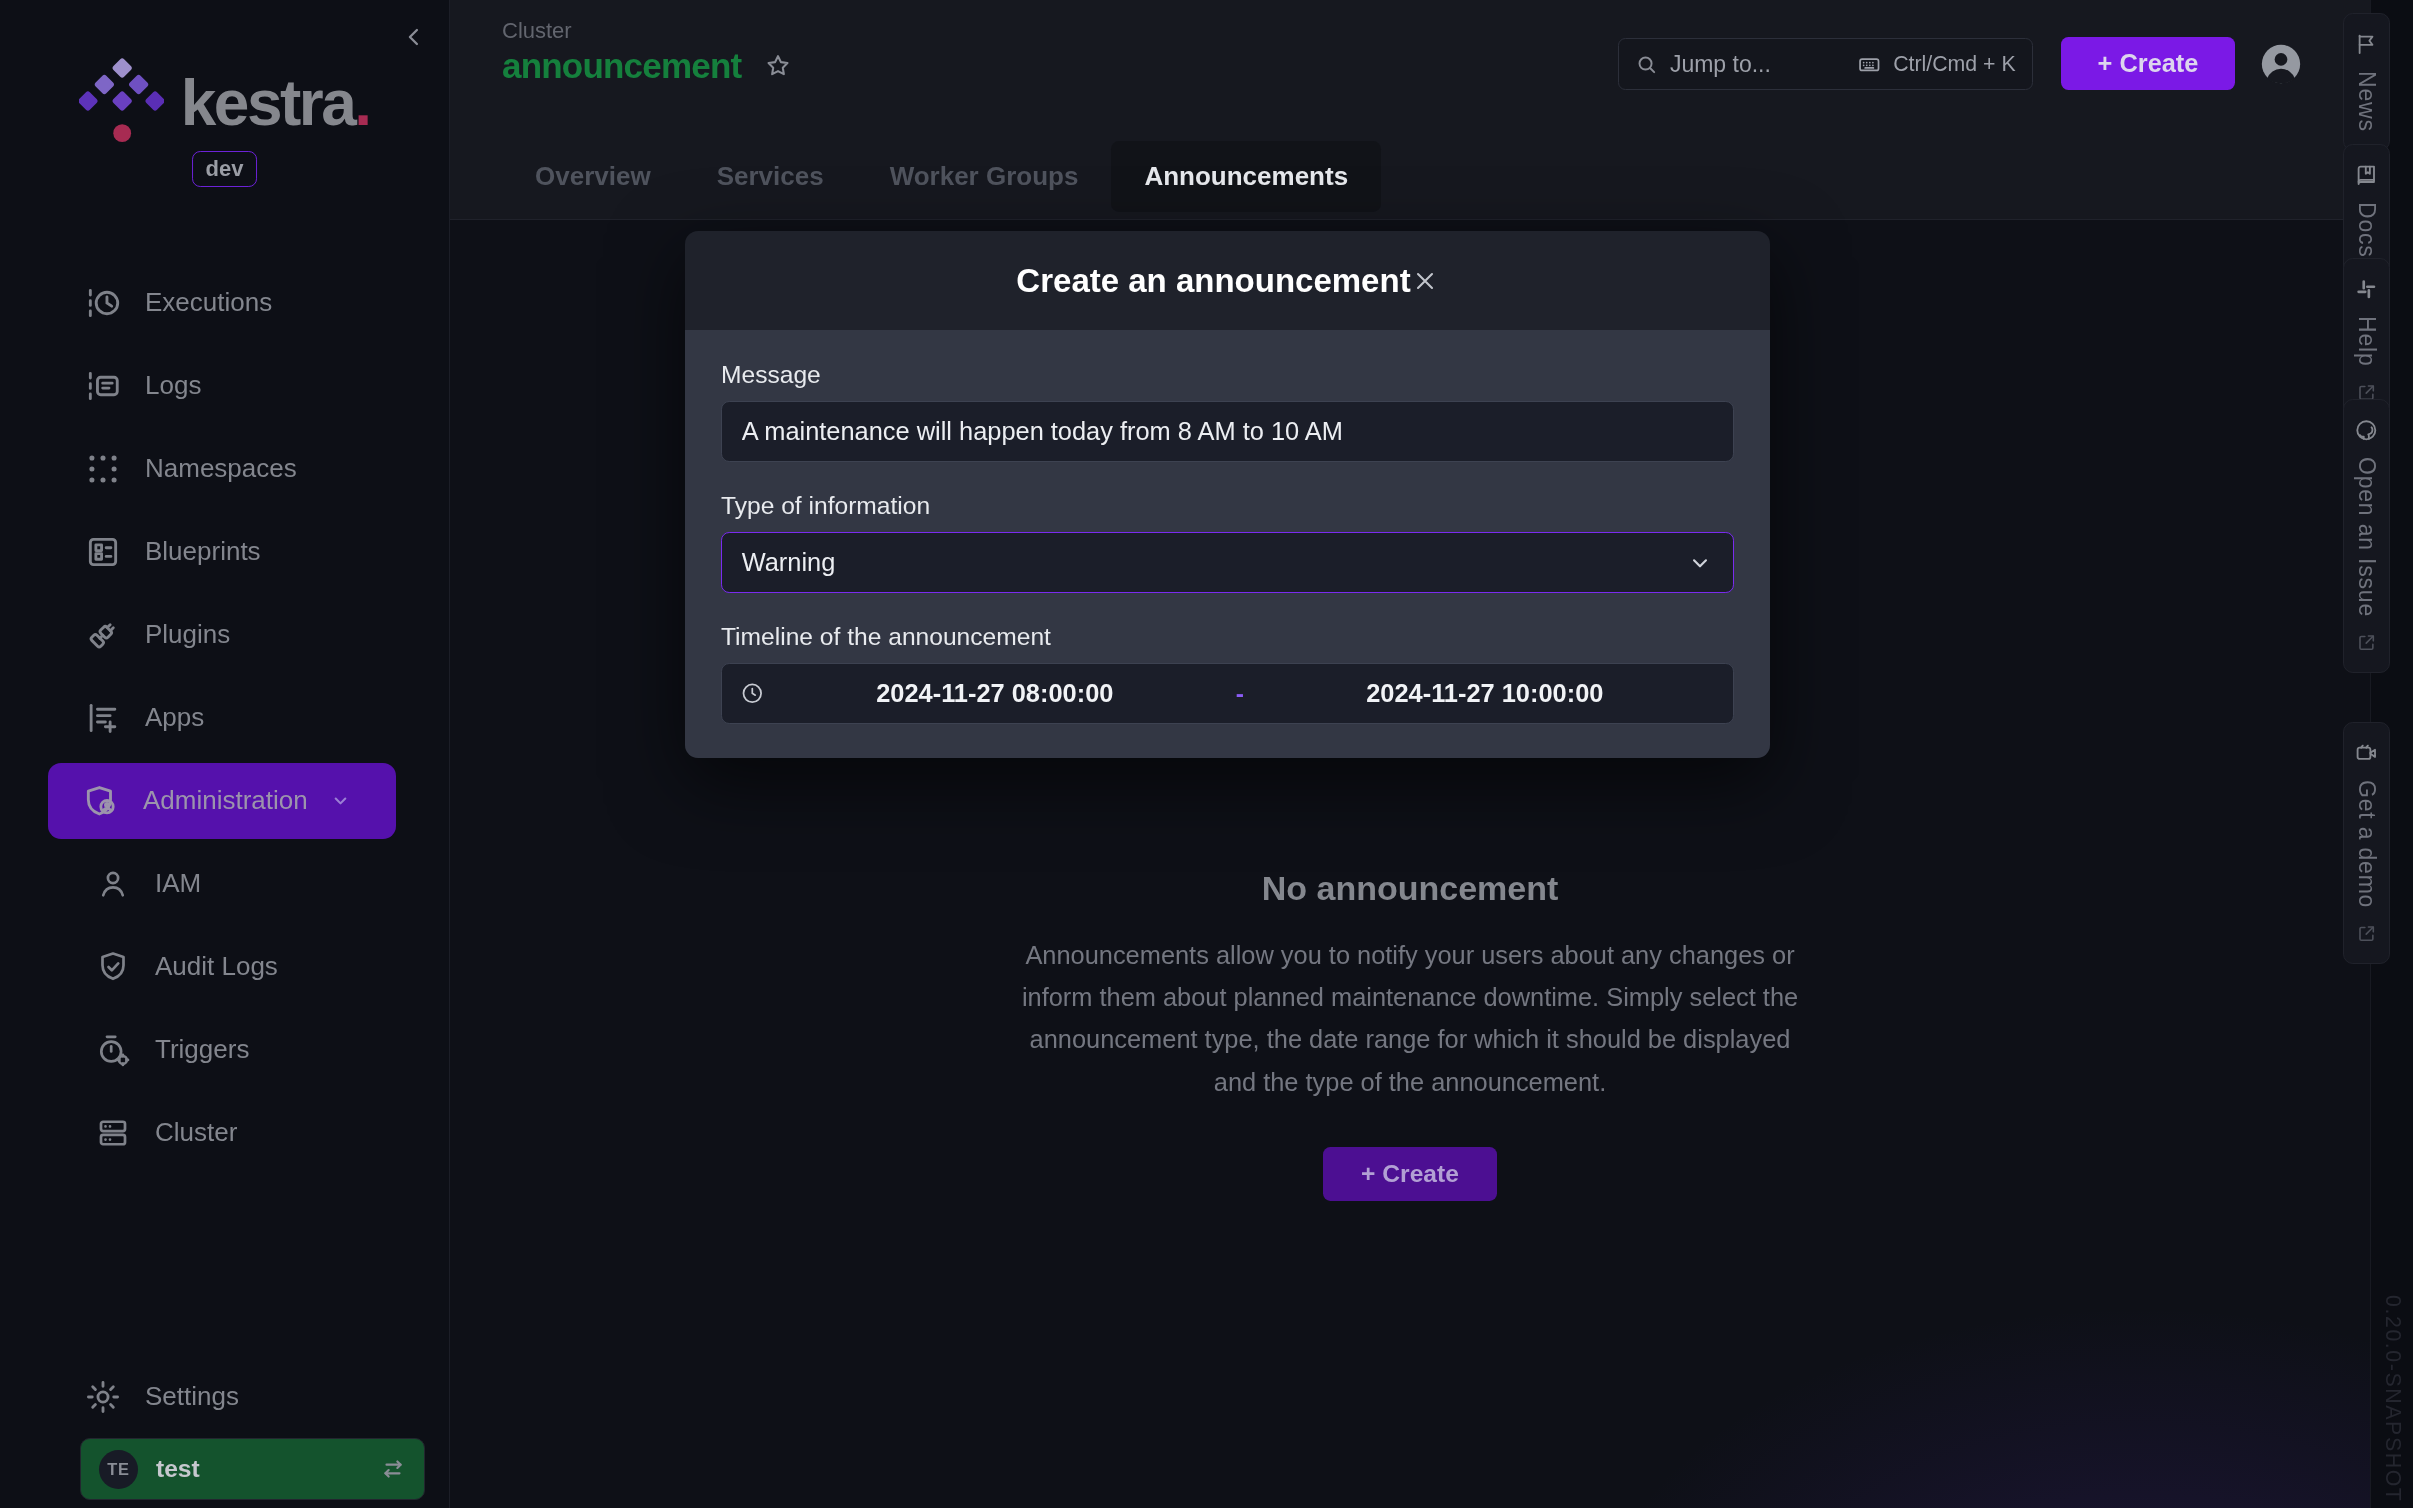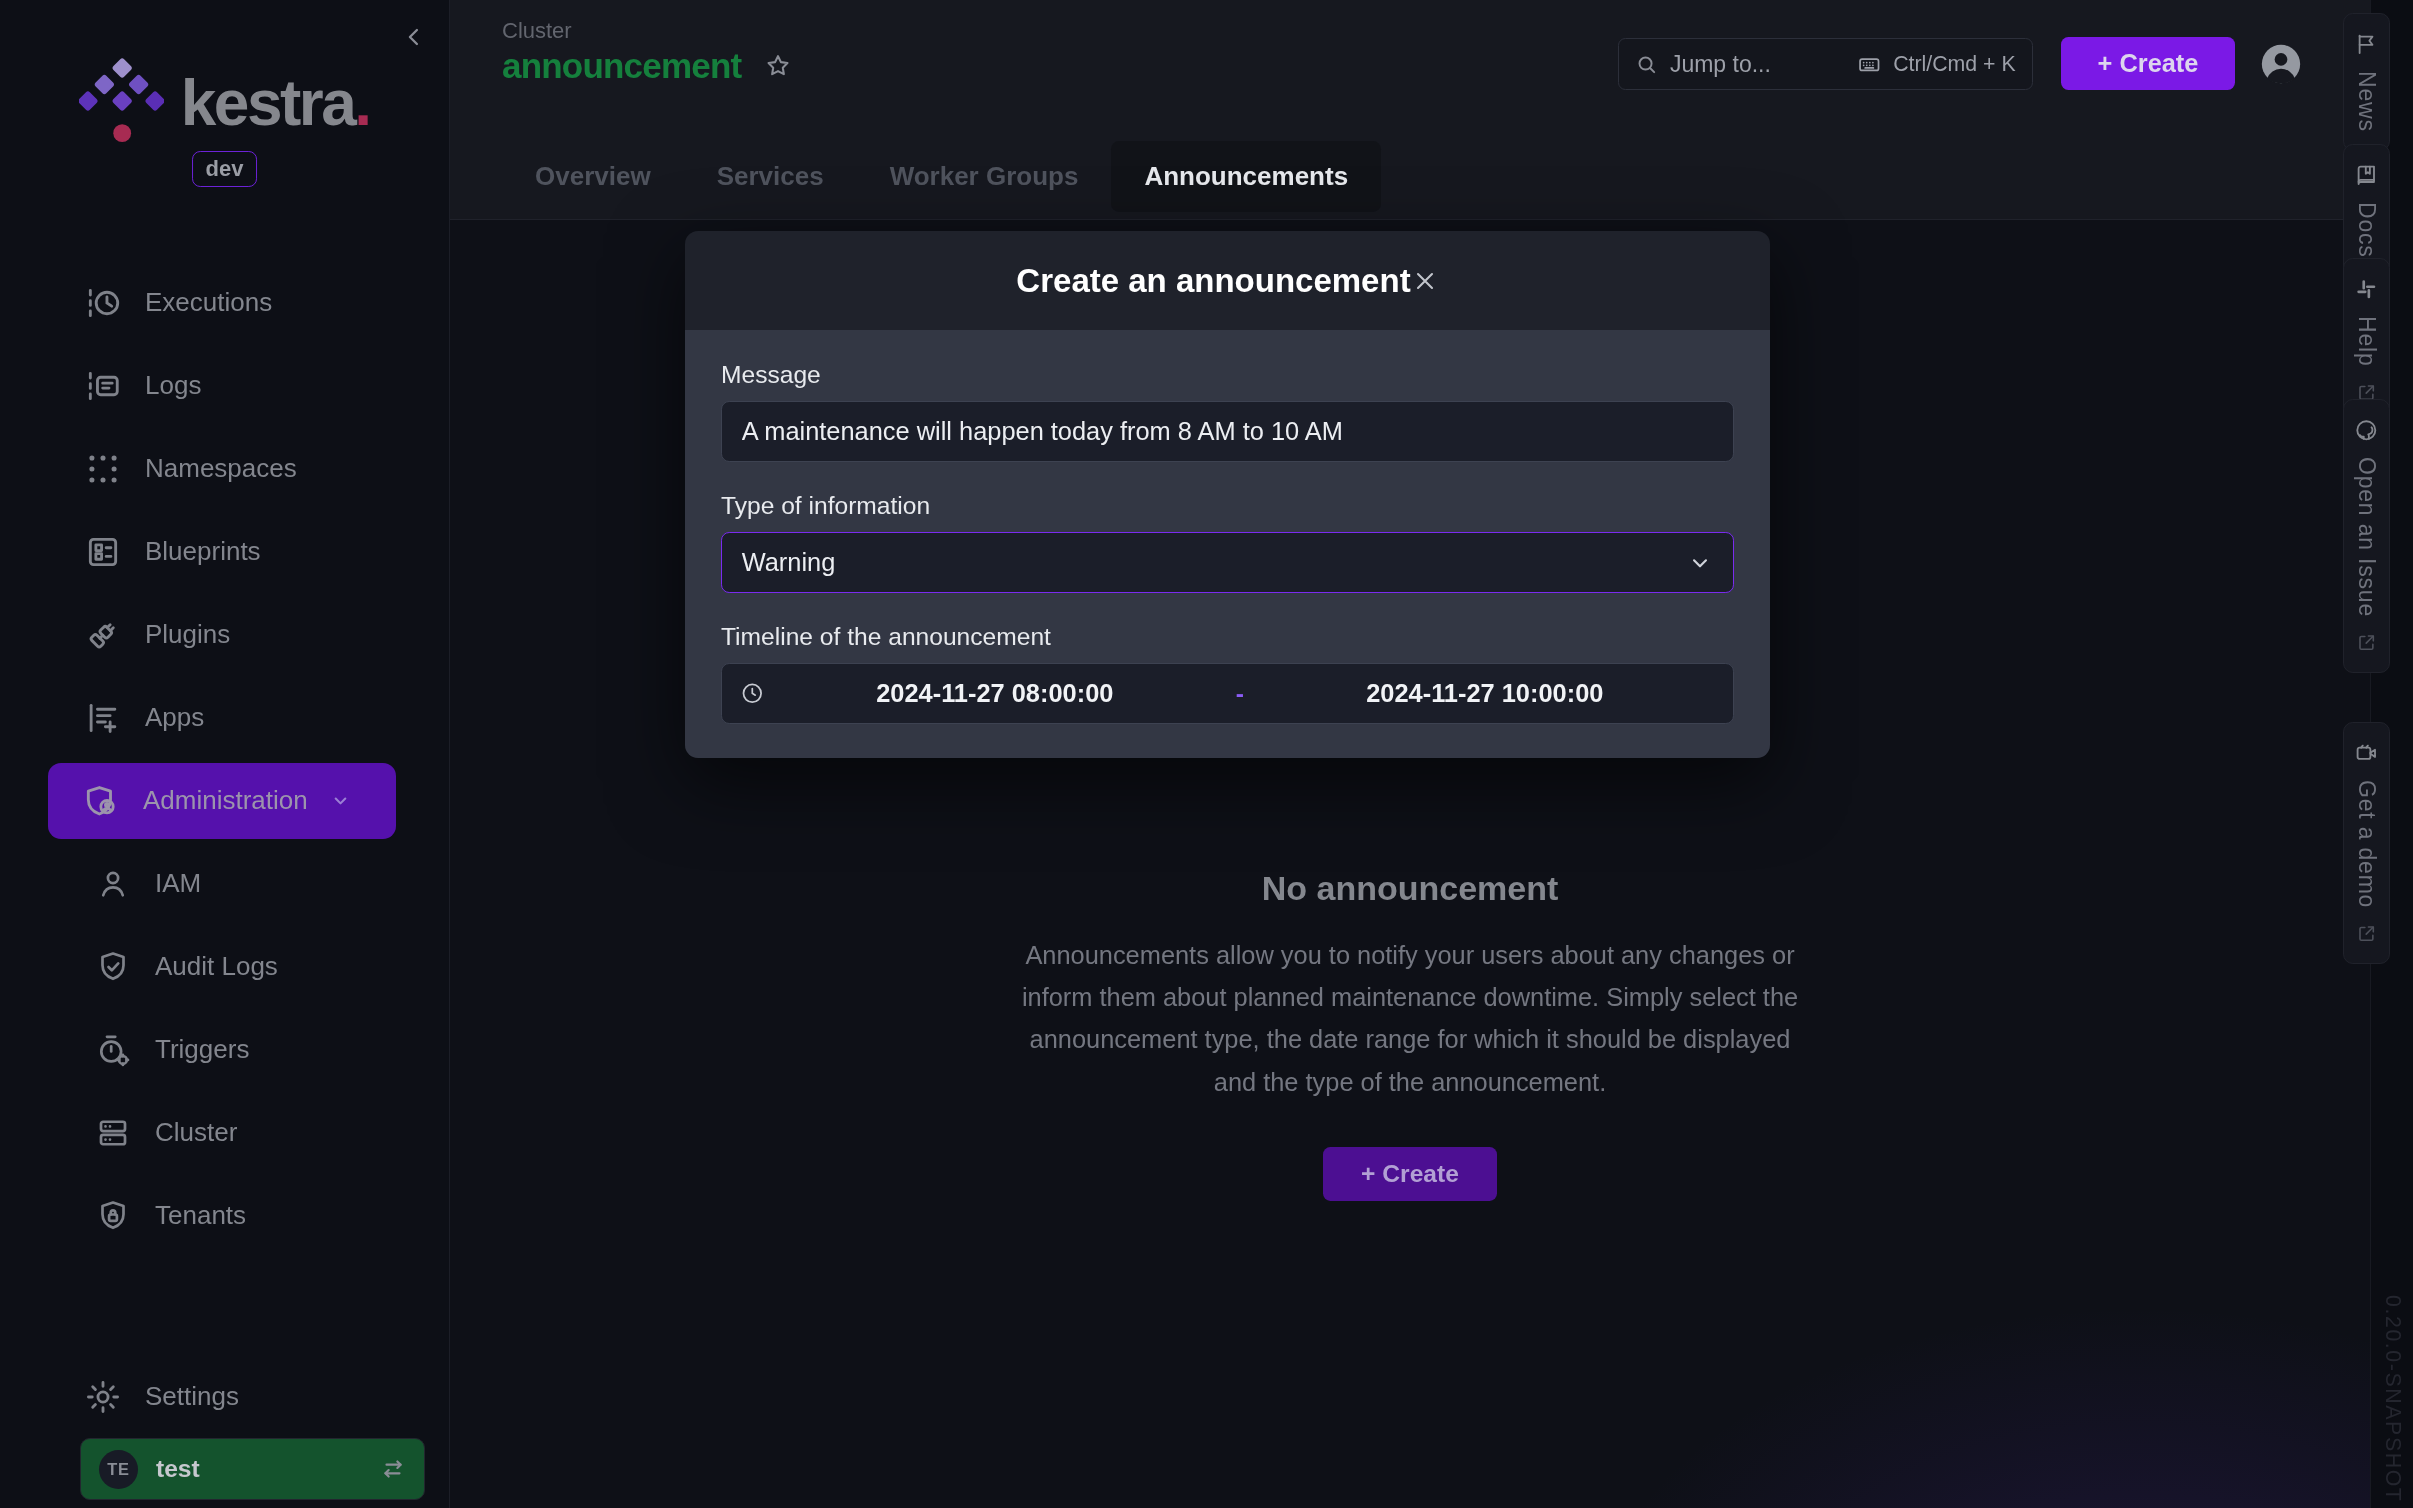--- a/index.html
+++ b/index.html
@@ -236,30 +236,20 @@
       <div class="nav-row sub">
         <span class="nav-icon">
           <svg width="36" height="36" viewBox="0 0 24 24" fill="none" stroke="currentColor" stroke-width="1.8" stroke-linecap="round" stroke-linejoin="round">
               <rect x="4" y="4.5" width="16" height="6.2" rx="1.4"></rect>
               <rect x="4" y="13.3" width="16" height="6.2" rx="1.4"></rect>
               <path d="M7 7.6h.01M10 7.6h.01M7 16.4h.01M10 16.4h.01"></path>
             </svg>
         </span>
         <span class="nav-label">Cluster</span>
       </div>
-      <div class="nav-row sub">
-        <span class="nav-icon">
-          <svg width="36" height="36" viewBox="0 0 24 24" fill="none" stroke="currentColor" stroke-width="1.8" stroke-linecap="round" stroke-linejoin="round">
-              <path d="M12 3l7 2.3v5.6c0 4.6-3.1 7.6-7 9-3.9-1.4-7-4.4-7-9V5.3z"></path>
-              <rect x="9.4" y="11" width="5.2" height="4.2" rx="1"></rect>
-              <path d="M10.5 11V9.8a1.5 1.5 0 013 0V11"></path>
-            </svg>
-        </span>
-        <span class="nav-label">Tenants</span>
-      </div>
     </div>
 
     <div class="settings-row">
       <div class="nav-row">
         <span class="nav-icon">
           <svg width="38" height="38" viewBox="0 0 24 24" fill="none" stroke="currentColor" stroke-width="1.8" stroke-linecap="round" stroke-linejoin="round">
               <circle cx="12" cy="12" r="3.2"></circle>
               <path d="M12 2.8v2.4M12 18.8v2.4M2.8 12h2.4M18.8 12h2.4M5.5 5.5l1.7 1.7M16.8 16.8l1.7 1.7M18.5 5.5l-1.7 1.7M7.2 16.8l-1.7 1.7"></path>
             </svg>
         </span>

